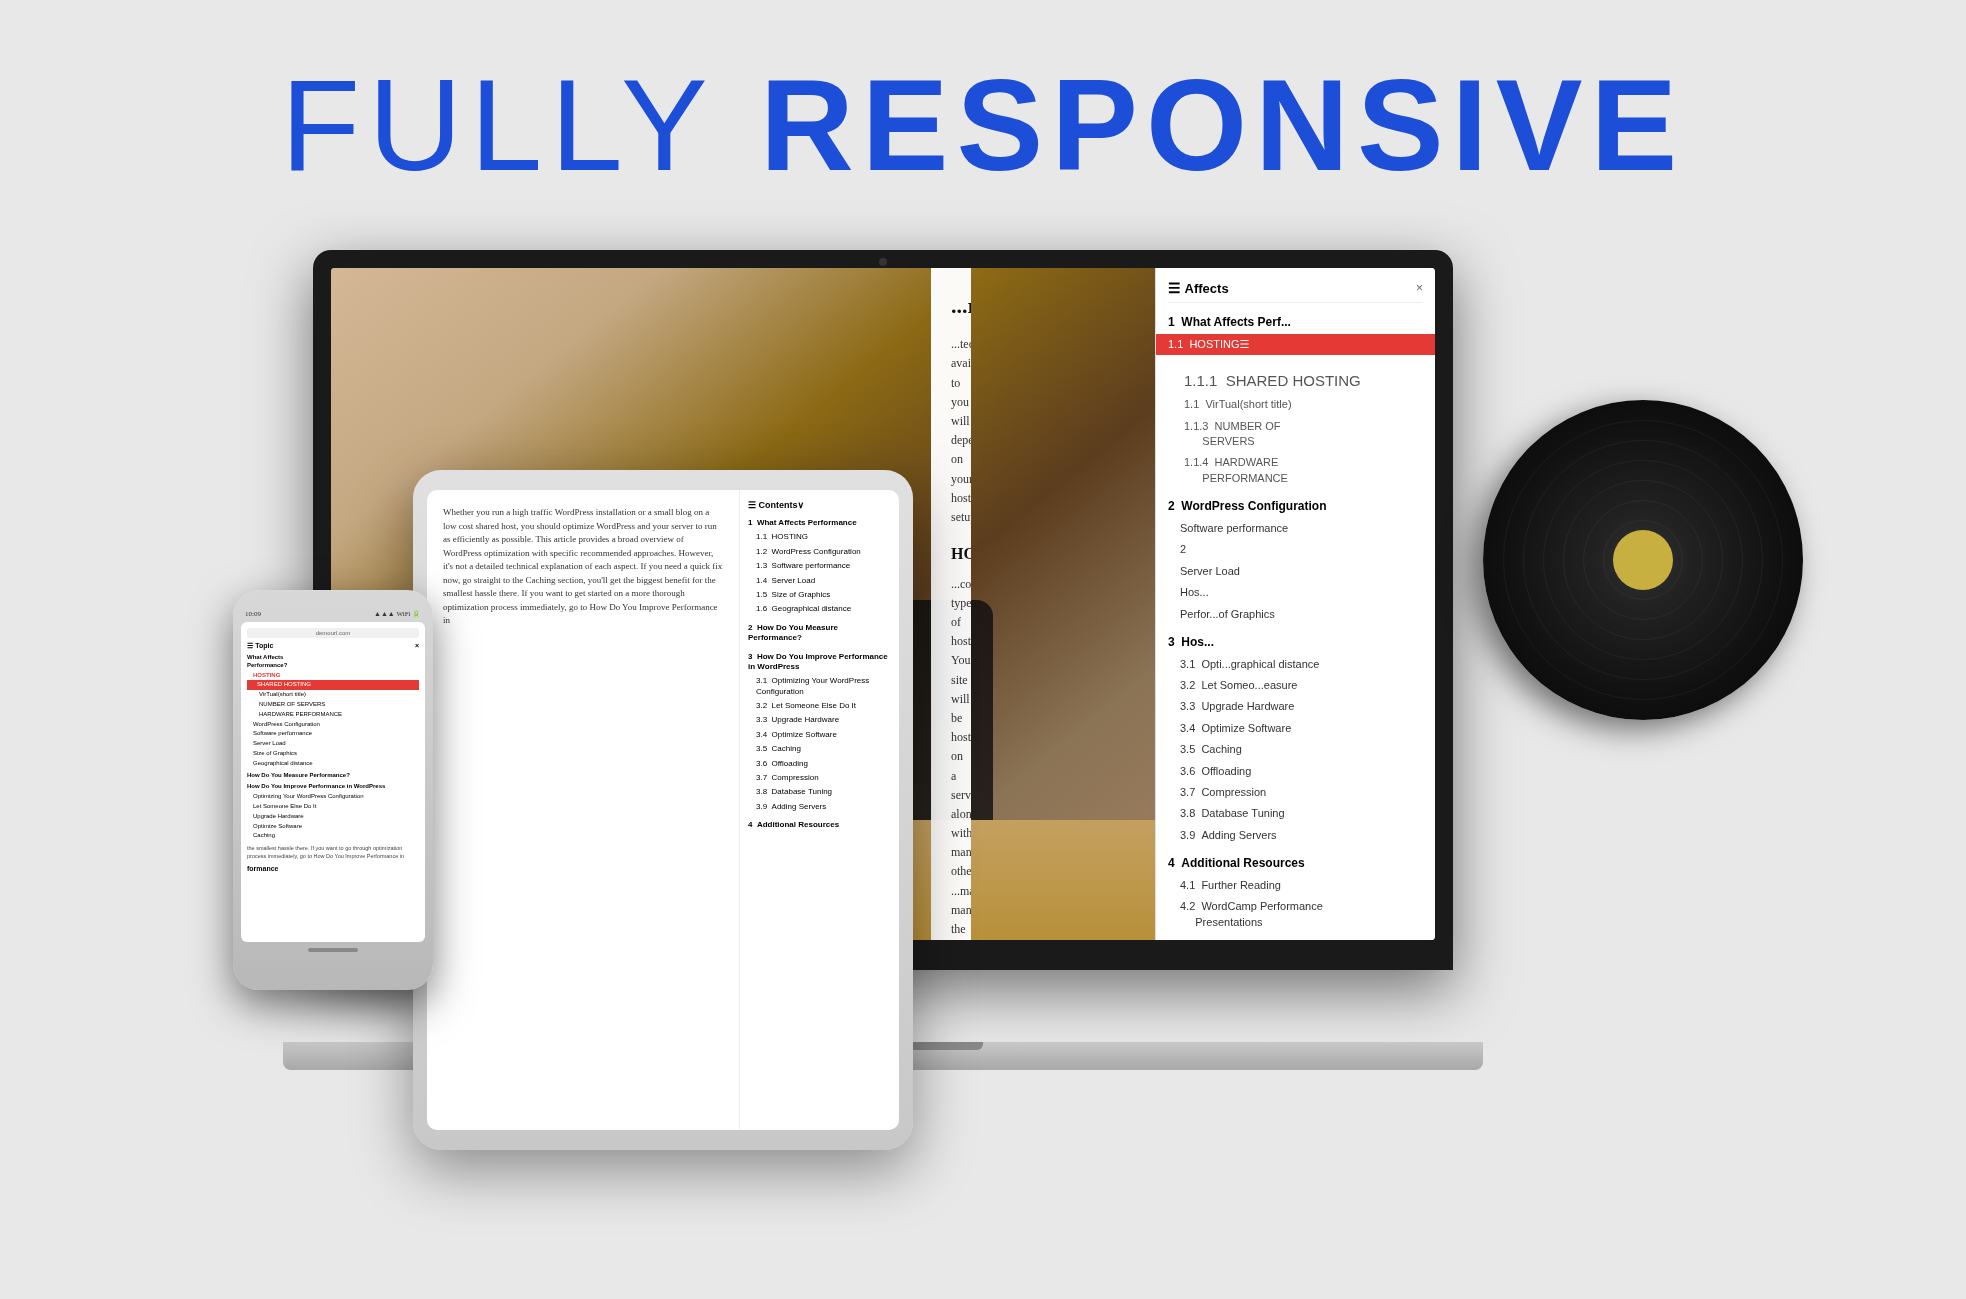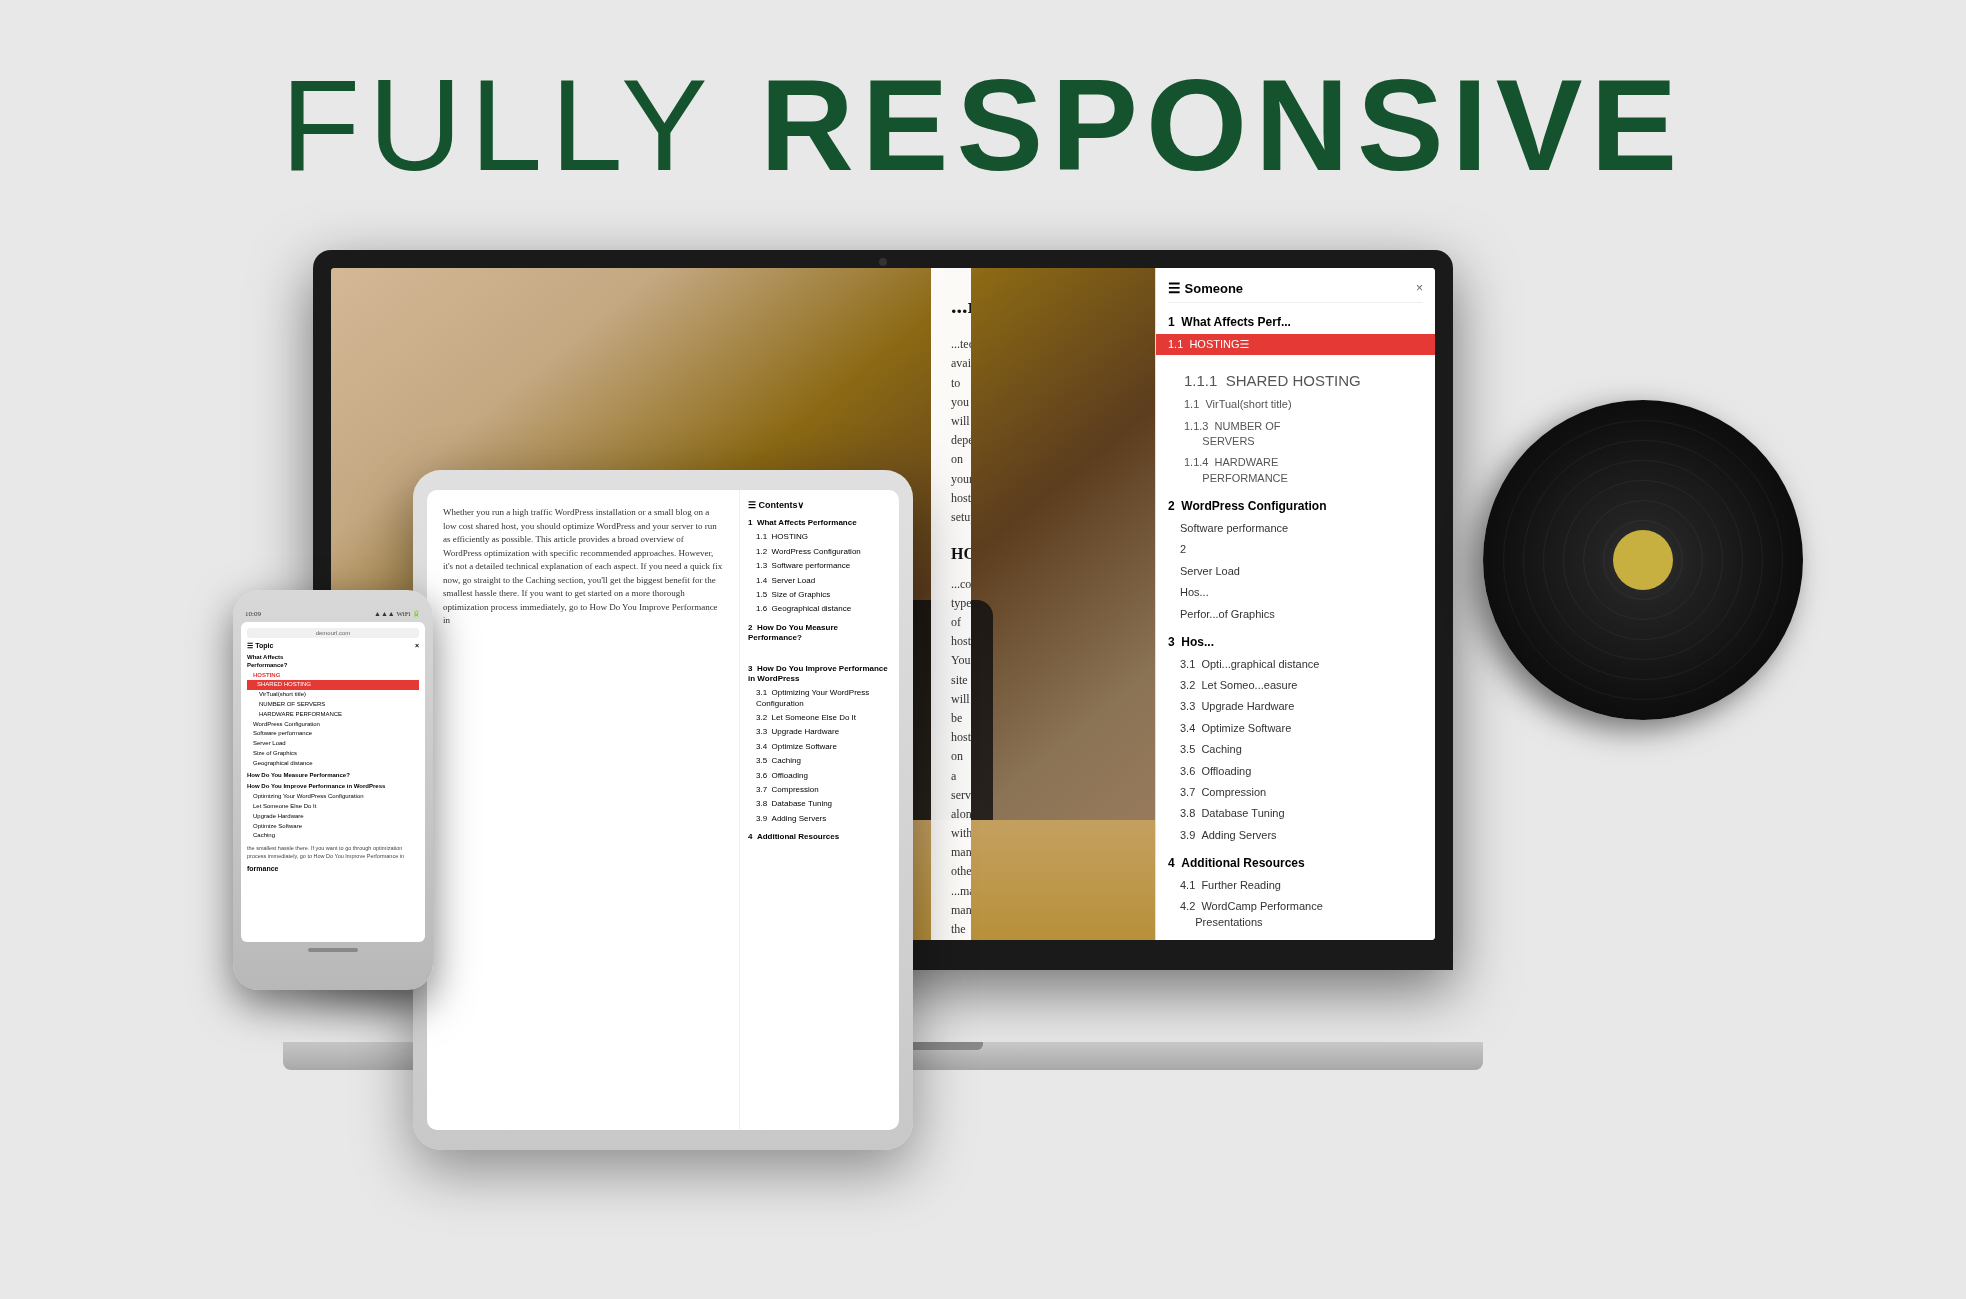--- a/index.html
+++ b/index.html
@@ -19,21 +19,21 @@
     
     .header {
       text-align: center;
       padding: 60px 0 30px;
       width: 100%;
     }
 
     .header-title {
       font-size: 130px;
       letter-spacing: 8px;
-      color: #14532d;
+      color: #1d4ed8;
       line-height: 1;
       font-family: 'Arial', sans-serif;
     }
 
     .header-title .light {
       font-weight: 300;
     }
 
     .header-title .bold {
       font-weight: 900;
@@ -468,21 +468,21 @@
             <p class="doc-text">...common type of hosting. Your site will be hosted on a server along with many others. ...many manage the web server for you, so you have very little control over server settings ...as most relevant to this type of hosting are: Caching, WordPress ...Offloading</p>
             <div class="doc-subheading">...HOSTING AND DEDICATED SERVERS</div>
             <p class="doc-text">...scenario you have control over your own server. The server might be a dedicated piece of ...f many virtual servers sharing the same physical hardware. The key thing is, you have ...erver settings. In addition to the areas above (caching and WordPress performance, the ...est here are: Server Optimization and * Offloading</p>
           </div>
         </div>
 
         <div class="laptop-toc">
           <div class="toc-header">
             <div class="toc-title">
               <span style="font-size:14px;">☰</span>
-              <span>Someone</span>
+              <span>Affects</span>
             </div>
             <span class="toc-close">×</span>
           </div>
 
           <div class="toc-item level-1">1&nbsp;&nbsp;What Affects Perf...</div>
           <div class="toc-item level-2 active">1.1&nbsp;&nbsp;HOSTING☰</div>
           <div class="toc-item level-3" style="padding-left:16px; font-size:15px;margin-top:12px;">1.1.1&nbsp;&nbsp;SHARED HOSTING</div>
           <div class="toc-item level-3" style="padding-left:16px; font-size:11px;">1.1&nbsp;&nbsp;VirTual(short title)</div>
           <div class="toc-item level-3" style="padding-left:16px; font-size:11px;">1.1.3&nbsp;&nbsp;NUMBER OF<br>&nbsp;&nbsp;&nbsp;&nbsp;&nbsp;&nbsp;SERVERS</div>
           <div class="toc-item level-3" style="padding-left:16px; font-size:11px;">1.1.4&nbsp;&nbsp;HARDWARE<br>&nbsp;&nbsp;&nbsp;&nbsp;&nbsp;&nbsp;PERFORMANCE</div>
@@ -535,21 +535,21 @@
             <span>∨</span>
           </div>
           <div class="tablet-toc-item bold">1&nbsp;&nbsp;What Affects Performance</div>
           <div class="tablet-toc-item indent1">1.1&nbsp;&nbsp;HOSTING</div>
           <div class="tablet-toc-item indent1">1.2&nbsp;&nbsp;WordPress Configuration</div>
           <div class="tablet-toc-item indent1">1.3&nbsp;&nbsp;Software performance</div>
           <div class="tablet-toc-item indent1">1.4&nbsp;&nbsp;Server Load</div>
           <div class="tablet-toc-item indent1">1.5&nbsp;&nbsp;Size of Graphics</div>
           <div class="tablet-toc-item indent1">1.6&nbsp;&nbsp;Geographical distance</div>
           <div class="tablet-toc-item bold" style="margin-top:4px;">2&nbsp;&nbsp;How Do You Measure Performance?</div>
-          <div class="tablet-toc-item bold" style="margin-top:16px;">3&nbsp;&nbsp;How Do You Improve Performance in WordPress</div>
+          <div class="tablet-toc-item bold" style="margin-top:4px;">3&nbsp;&nbsp;How Do You Improve Performance in WordPress</div>
           <div class="tablet-toc-item indent1">3.1&nbsp;&nbsp;Optimizing Your WordPress Configuration</div>
           <div class="tablet-toc-item indent1">3.2&nbsp;&nbsp;Let Someone Else Do It</div>
           <div class="tablet-toc-item indent1">3.3&nbsp;&nbsp;Upgrade Hardware</div>
           <div class="tablet-toc-item indent1">3.4&nbsp;&nbsp;Optimize Software</div>
           <div class="tablet-toc-item indent1">3.5&nbsp;&nbsp;Caching</div>
           <div class="tablet-toc-item indent1">3.6&nbsp;&nbsp;Offloading</div>
           <div class="tablet-toc-item indent1">3.7&nbsp;&nbsp;Compression</div>
           <div class="tablet-toc-item indent1">3.8&nbsp;&nbsp;Database Tuning</div>
           <div class="tablet-toc-item indent1">3.9&nbsp;&nbsp;Adding Servers</div>
           <div class="tablet-toc-item bold" style="margin-top:4px;">4&nbsp;&nbsp;Additional Resources</div>

